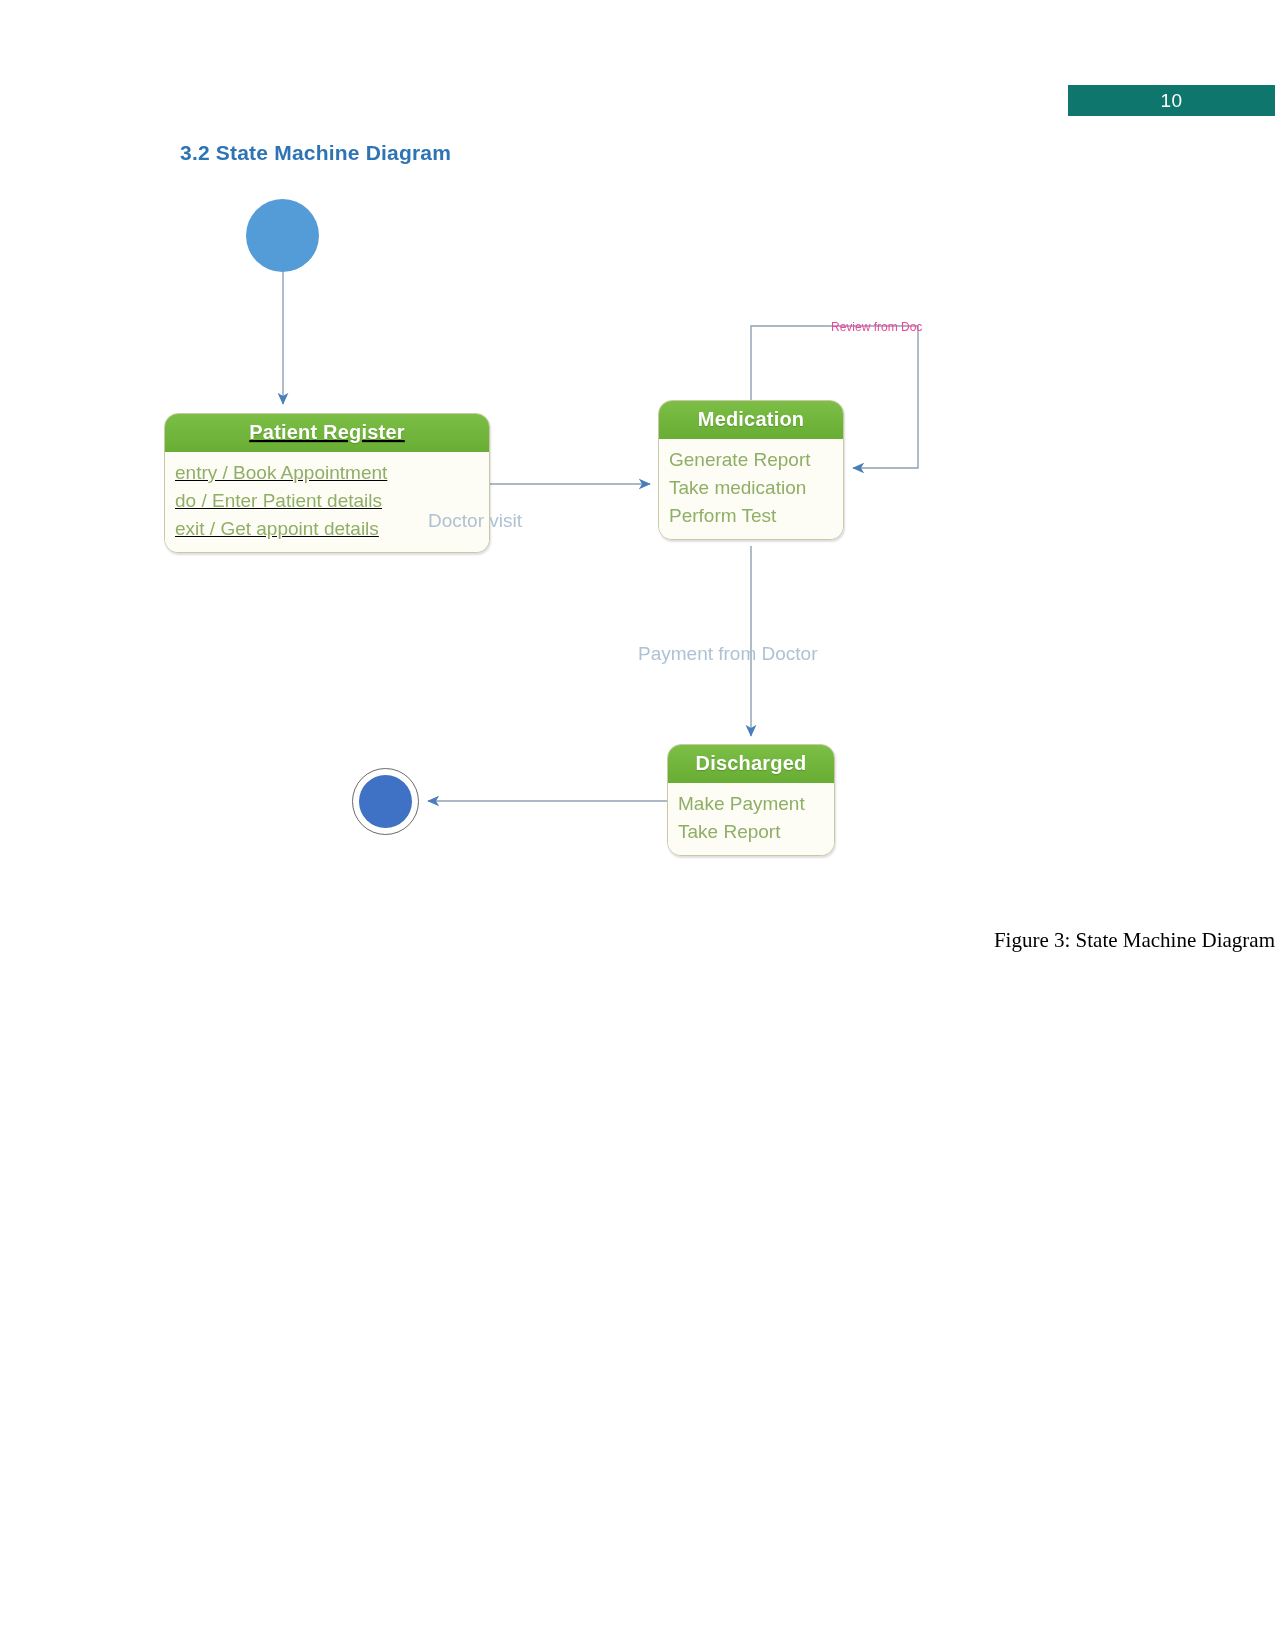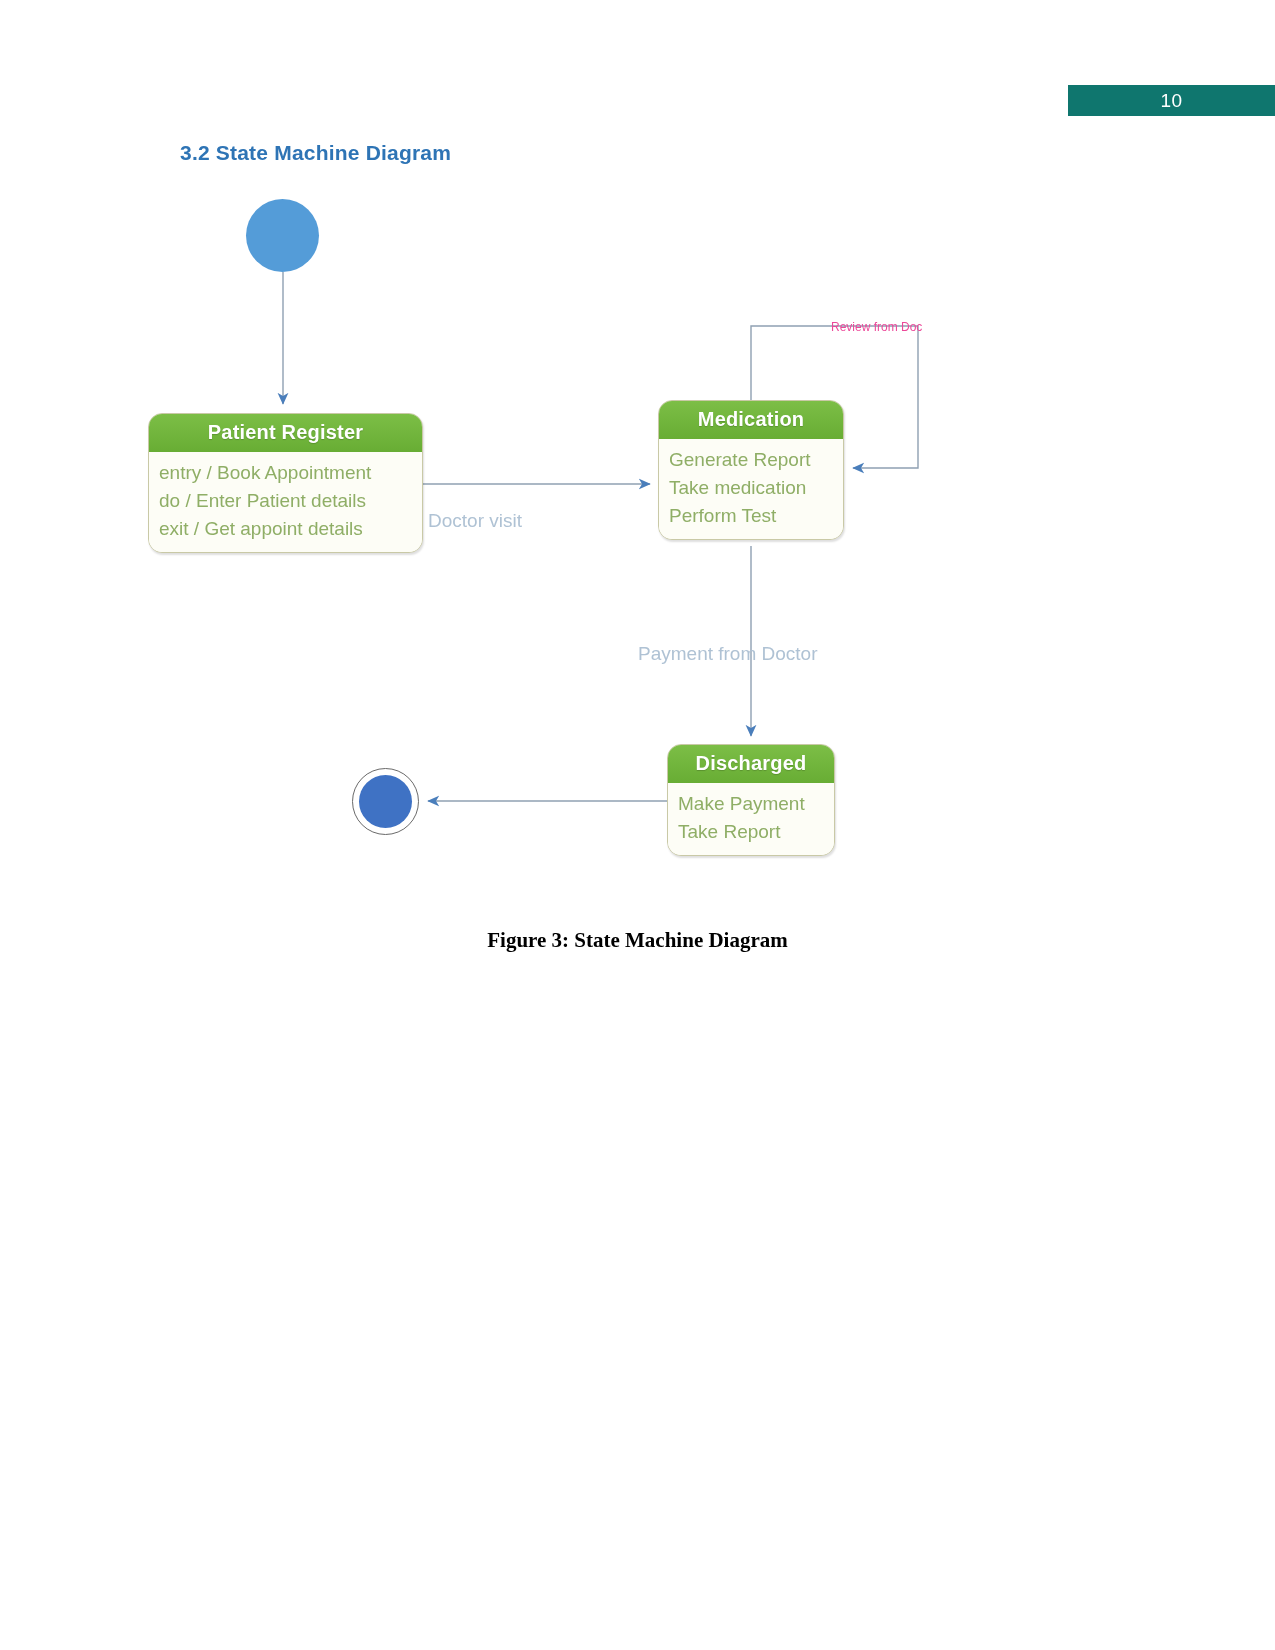--- a/index.html
+++ b/index.html
@@ -89,23 +89,24 @@
     color: #8FAE66;
     font-size: 19px;
     line-height: 1.47;
     background: #FDFDF6;
   }
   .state-body .state-line {
     white-space: nowrap;
   }
 
   #state-patient-register {
-    left: 148px;
+    left: 164px;
     top: 413px;
-    width: 275px;
+    width: 326px;
+    text-decoration: underline;
   }
   #state-medication {
     left: 658px;
     top: 400px;
     width: 186px;
   }
   #state-discharged {
     left: 667px;
     top: 744px;
     width: 168px;
@@ -156,24 +157,24 @@
   #label-doctor-visit { left: 428px; top: 510px; }
   #label-advice-from-doctor { left: 638px; top: 643px; }
   #label-review-from-doc { left: 831px; top: 320px; }
 
   
   .figure-caption {
     position: absolute;
     left: 0;
     top: 928px;
     width: 1275px;
-    text-align: center;
+    text-align: right;
     font-family: "Liberation Serif", serif;
     font-size: 21px;
-    font-weight: bold;
+    font-weight: normal;
     color: #000000;
   }
 </style>
 </head>
 <body>
 
 <div class="page-number-badge">
   <span>10</span>
 </div>
 

